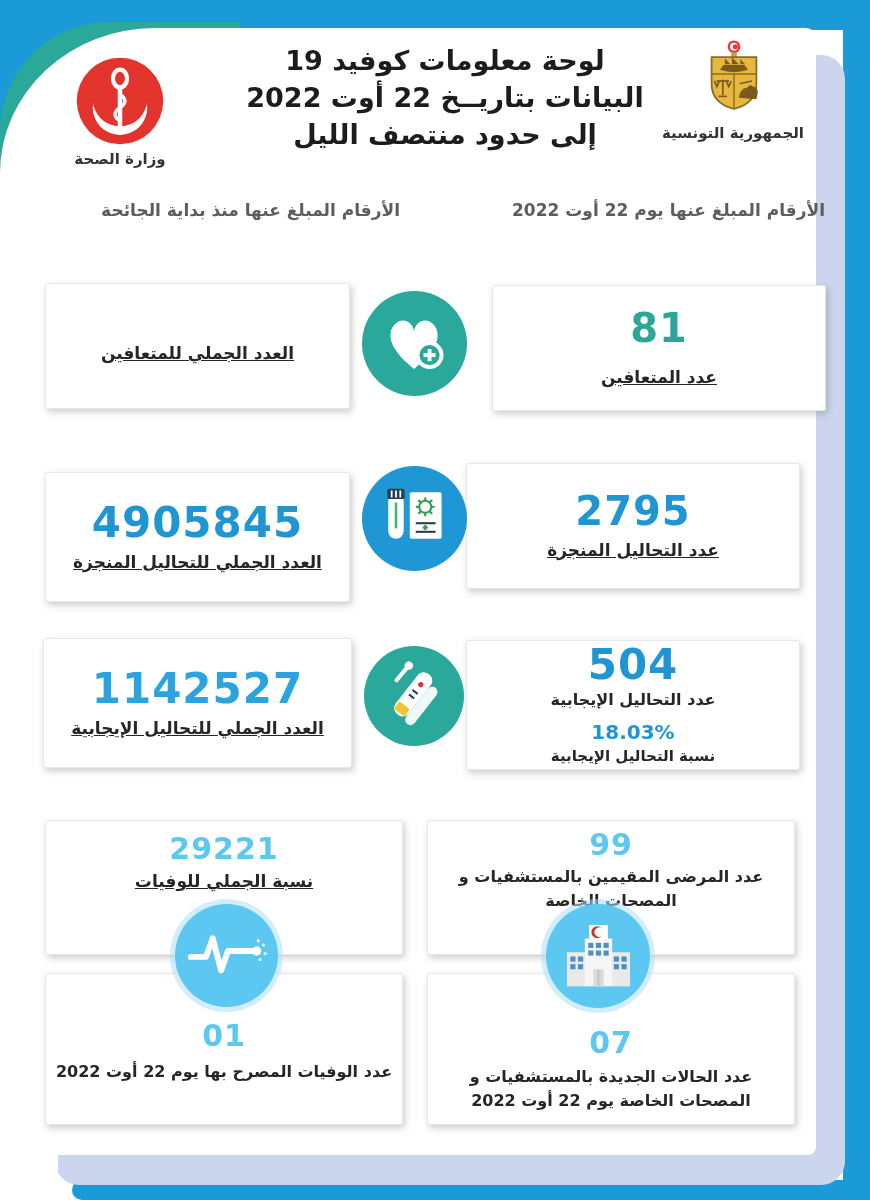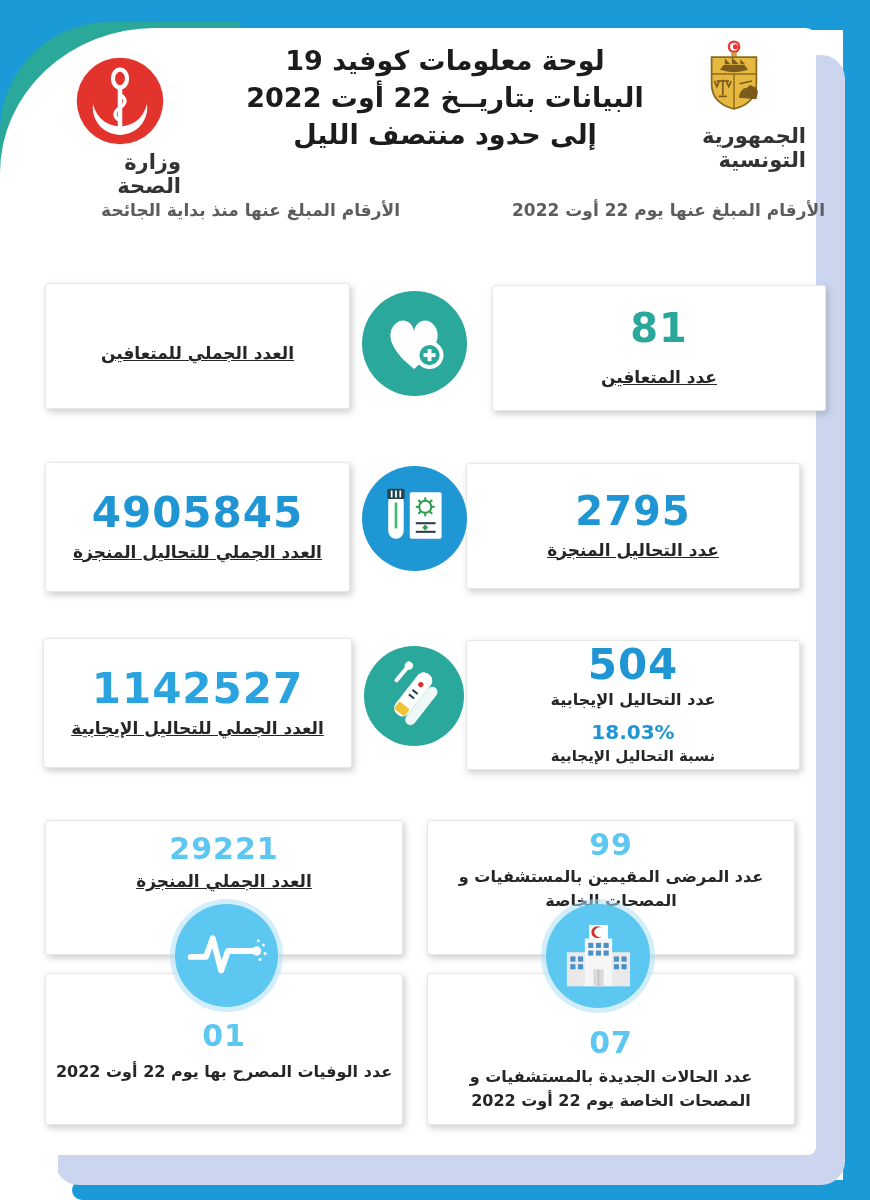--- a/index.html
+++ b/index.html
@@ -12,21 +12,21 @@
   .bg-blue-top{left:0;top:0;width:870px;height:30px;background:#1A9BD7;z-index:0;}
   .bg-blue-right{left:843px;top:0;width:27px;height:1200px;background:#1A9BD7;z-index:0;}
   .bg-blue-bottom{left:72px;top:1180px;width:798px;height:20px;background:#1A9BD7;border-radius:10px 0 0 10px;z-index:0;}
   .bg-teal-arc{left:0;top:22px;width:240px;height:240px;background:#2AA99A;border-top-left-radius:110px;z-index:1;}
   .bg-lavender{left:55px;top:55px;width:790px;height:1130px;background:#CBD6EE;border-radius:24px;z-index:1;}
   .bg-page{left:0;top:28px;width:816px;height:1127px;background:#FFFFFF;border-radius:155px 10px 8px 0 / 145px 10px 8px 0;z-index:2;}
   .bg-page-corner{left:0;top:1150px;width:58px;height:50px;background:#FFFFFF;z-index:2;}
 
   
   .logo-box{z-index:4;}
-  .logo-label{z-index:4;text-align:right;font-size:21px;font-weight:bold;color:#333;direction:rtl;}
+  .logo-label{z-index:4;text-align:center;font-size:15px;font-weight:bold;color:#333;direction:rtl;}
   .page-title{left:240px;top:42px;width:410px;z-index:4;text-align:center;font-size:27px;line-height:37px;font-weight:bold;color:#1C1C1C;direction:rtl;}
 
   .sec-hdr{z-index:4;text-align:right;font-size:17px;font-weight:bold;color:#5D5D5D;direction:rtl;}
 
   
   .card{background:#fff;border:1px solid #E7E7E7;box-shadow:2px 3px 7px rgba(90,90,90,.30);border-radius:3px;
         display:flex;flex-direction:column;align-items:center;justify-content:center;z-index:3;text-align:center;}
   .num{font-weight:bold;letter-spacing:1px;line-height:1.08;}
   .n42{font-size:42px;}
   .n40{font-size:40px;}
@@ -118,21 +118,21 @@
       <circle cx="68" cy="64" r="14" fill="#2BA89C" stroke="#FFFFFF" stroke-width="4.5"></circle>
       <line x1="61" y1="64" x2="75" y2="64" stroke="#FFFFFF" stroke-width="4.5"></line>
       <line x1="68" y1="57" x2="68" y2="71" stroke="#FFFFFF" stroke-width="4.5"></line>
     </svg>
   </div>
   <div class="abs card" style="left:492px;top:285px;width:332px;height:124px;">
     <div class="num n40 teal">81</div>
     <div class="lbl">عدد المتعافين</div>
   </div>
 
-  <div class="abs card" style="left:45px;top:462px;width:303px;height:128px;">
+  <div class="abs card" style="left:45px;top:472px;width:303px;height:128px;">
     <div class="num n42 blue">4905845</div>
     <div class="lbl tight">العدد الجملي للتحاليل المنجزة</div>
   </div>
   <div class="abs icircle c-blue" style="left:362px;top:466px;width:105px;height:105px;">
     <svg viewBox="0 0 100 100">
       <rect x="45" y="20" width="37" height="54" rx="2" fill="#FFFFFF"></rect>
       <g stroke="#2F9E4F" stroke-width="2.4" fill="none">
         <circle cx="63" cy="37" r="7"></circle>
         <line x1="63" y1="26" x2="63" y2="30"></line>
           <line x1="63" y1="44" x2="63" y2="48"></line>
@@ -182,21 +182,21 @@
   </div>
   <div class="abs card" style="left:466px;top:640px;width:332px;height:128px;">
     <div class="num n42 blue">504</div>
     <div class="lbl-sm">عدد التحاليل الإيجابية</div>
     <div class="pct blue">18.03%</div>
     <div class="lbl-sm" style="font-size:15px;">نسبة التحاليل الإيجابية</div>
   </div>
 
   <div class="abs card" style="left:45px;top:820px;width:358px;height:135px;justify-content:flex-start;padding-top:12px;box-sizing:border-box;">
     <div class="num n30 lblue">29221</div>
-    <div class="lbl tight">العدد الجملي المنجزة</div>
+    <div class="lbl tight">نسبة الجملي للوفيات</div>
   </div>
   <div class="abs card" style="left:45px;top:973px;width:358px;height:152px;justify-content:flex-start;padding-top:46px;box-sizing:border-box;">
     <div class="num n30 lblue">01</div>
     <div class="lbl-sm" style="margin-top:8px;">عدد الوفيات المصرح بها  يوم 22 أوت 2022</div>
   </div>
   <div class="abs icircle c-lblue" style="left:175px;top:904px;width:103px;height:103px;">
     <svg viewBox="0 0 100 100">
       <polyline points="8,52 26,52 34,30 44,68 52,45 86,45" fill="none" stroke="#FFFFFF" stroke-width="7" stroke-linecap="round" stroke-linejoin="round"></polyline>
       <circle cx="86" cy="45" r="5.5" fill="#FFFFFF"></circle>
       <circle cx="94" cy="38" r="1.8" fill="#FFFFFF"></circle>

